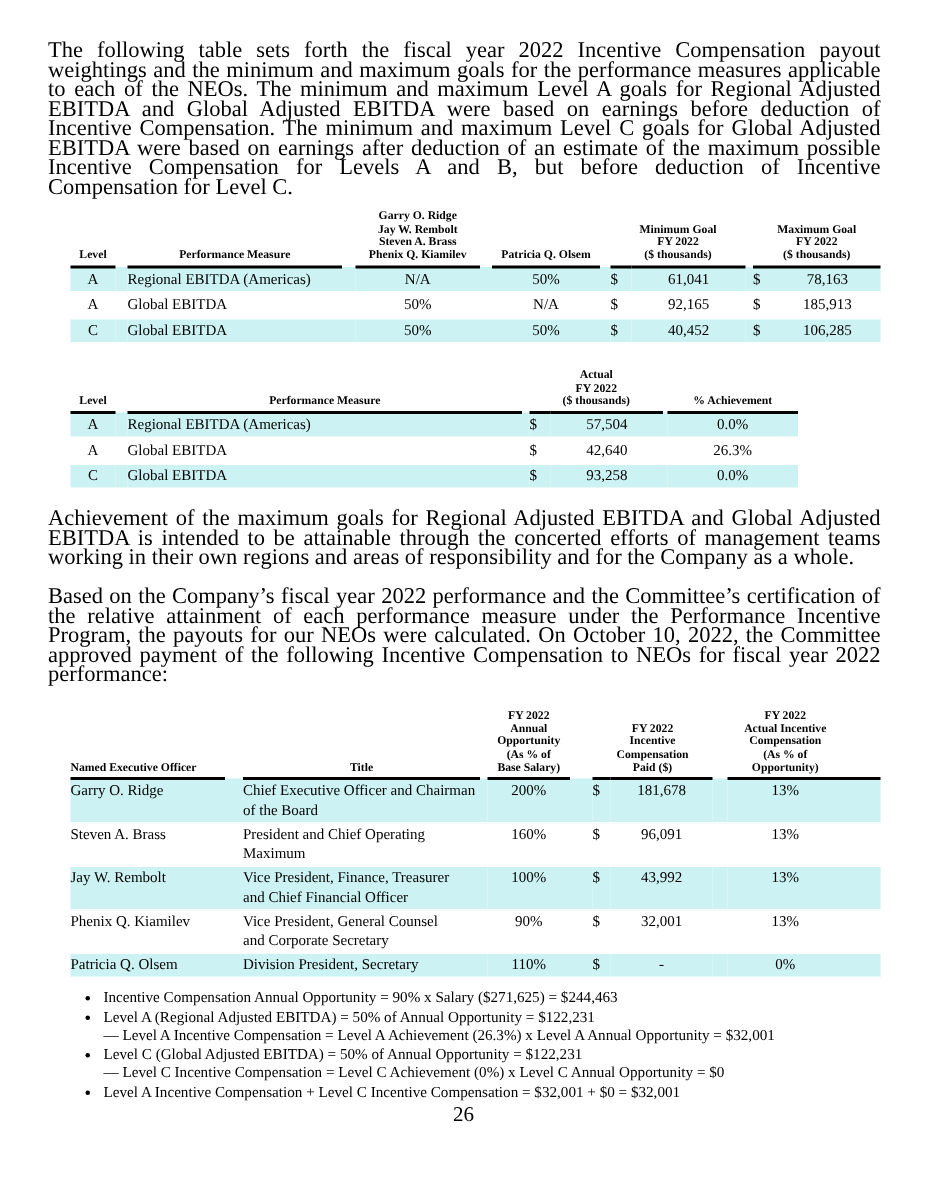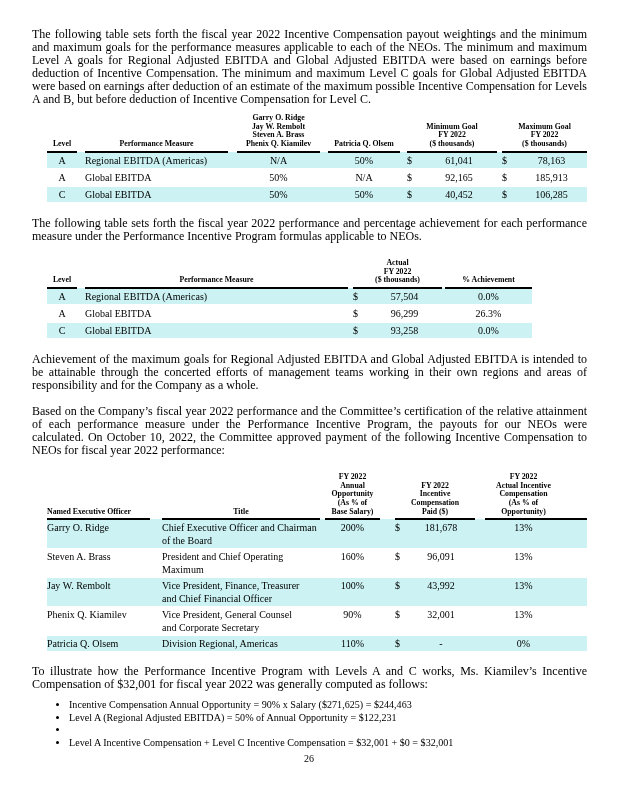--- a/index.html
+++ b/index.html
@@ -1,20 +1,20 @@
 <!DOCTYPE html>
 <html style="--hl: #ccf2f3;"><head>
 <meta charset="utf-8">
 <style>
   :root { --hl: #ccf2f3; --ink: #000; }
   * { margin: 0; padding: 0; box-sizing: border-box; }
   html, body { background: #fff; }
   body { width: 618px; height: 800px; font-family: "Liberation Serif", serif; color: var(--ink); }
   .page { width: 618px; height: 800px; padding: 28px 31px 0 32px; position: relative; overflow: hidden; }
-  p.body-text { font-size: 12px; line-height: 13px; text-align: justify; }
+  p.body-text { font-size: 15px; line-height: 13px; text-align: justify; }
   .mt-p { margin-top: 13px; }
 
   table { border-collapse: collapse; table-layout: fixed; margin-left: 15px; }
   th { font-weight: bold; font-size: 7.8px; line-height: 8.7px; vertical-align: bottom;
        padding: 0 0 2px 0; white-space: pre-line; text-align: center; }
   th.rule { border-bottom: 2px solid #000; }
   td { font-size: 10px; line-height: 13px; padding: 1px 0; vertical-align: top; }
   tbody tr { border-bottom: 2px solid #fff; }
   tr.hl { background: var(--hl); }
   .ctr { text-align: center; }
@@ -24,22 +24,22 @@
   .t1 { margin-top: 8px; }
   .t2 { margin-top: 16px; }
   .t3 { margin-top: 16px; }
   .t3 tbody tr { border-bottom: 1px solid #fff; }
   .pad-r { padding-right: 25px; }
 
   ul.calc { margin-top: 8px; padding-left: 37px; list-style: disc; }
   ul.calc li { font-size: 10.1px; line-height: 12.5px; }
   ul.calc .subline { display: block; }
 
-  .pageno { position: absolute; bottom: 36px; left: 0; width: 100%;
-            text-align: center; font-size: 10px; }
+  .pageno { position: absolute; bottom: 48px; left: 0; width: 100%;
+            text-align: center; font-size: 14px; }
 </style>
 </head>
 <body>
 
 <div class="page">
 
   <p class="body-text">The following table sets forth the fiscal year 2022 Incentive Compensation payout weightings and the minimum and maximum goals for the performance measures applicable to each of the NEOs. The minimum and maximum Level A goals for Regional Adjusted EBITDA and Global Adjusted EBITDA were based on earnings before deduction of Incentive Compensation. The minimum and maximum Level C goals for Global Adjusted EBITDA were based on earnings after deduction of an estimate of the maximum possible Incentive Compensation for Levels A and B, but before deduction of Incentive Compensation for Level C.</p>
 
   <table class="t1">
     <colgroup>
@@ -121,21 +121,20 @@
           <td></td>
         <td>$</td>
         <td class="rt">40,452</td>
           <td></td>
         <td>$</td>
         <td class="rt">106,285</td>
       </tr>
     </tbody>
   </table>
 
-  <p class="body-text mt-p">The following table sets forth the fiscal year 2022 performance and percentage achievement for each performance measure under the Performance Incentive Program formulas applicable to NEOs.</p>
 
   <table class="t2">
     <colgroup>
       <col style="width:30px">
         <col style="width:8px">
         <col style="width:263px">
         <col style="width:5px">
       <col style="width:14px">
         <col style="width:75px">
         <col style="width:3px">
@@ -164,21 +163,21 @@
         <td class="rt">57,504</td>
           <td></td>
         <td class="ctr">0.0%</td>
       </tr>
       <tr>
         <td class="ctr">A</td>
           <td></td>
         <td class="pre">Global  EBITDA</td>
           <td></td>
         <td>$</td>
-        <td class="rt">96,299</td>
+        <td class="rt">42,640</td>
           <td></td>
         <td class="ctr">26.3%</td>
       </tr>
       <tr class="hl">
         <td class="ctr">C</td>
           <td></td>
         <td class="pre">Global  EBITDA</td>
           <td></td>
         <td>$</td>
         <td class="rt">93,258</td>
@@ -277,42 +276,44 @@
         <td class="rt">90%</td>
           <td></td>
         <td>$</td>
         <td class="rt">32,001</td>
           <td></td>
         <td class="rt pad-r">13%</td>
       </tr>
       <tr class="hl">
         <td>Patricia Q. Olsem</td>
           <td></td>
-        <td class="pre">Division Regional, Americas</td>
+        <td class="pre">Division President, Secretary</td>
           <td></td>
         <td class="rt">110%</td>
           <td></td>
         <td>$</td>
         <td class="rt">-</td>
           <td></td>
         <td class="rt pad-r">0%</td>
       </tr>
     </tbody>
   </table>
 
-  <p class="body-text mt-p">To illustrate how the Performance Incentive Program with Levels A and C works, Ms. Kiamilev’s Incentive Compensation of $32,001 for fiscal year 2022 was generally computed as follows:</p>
 
   <ul class="calc">
     <li>
       <span>Incentive Compensation Annual Opportunity = 90% x Salary ($271,625) = $244,463</span>
     </li>
     <li>
       <span>Level A (Regional Adjusted EBITDA) = 50% of Annual Opportunity = $122,231</span>
+      <span class="subline">—  Level A Incentive Compensation = Level A Achievement (26.3%) x Level A Annual Opportunity = $32,001</span>
     </li>
     <li>
+      <span>Level C (Global Adjusted EBITDA) = 50% of Annual Opportunity = $122,231</span>
+      <span class="subline">—  Level C Incentive Compensation = Level C Achievement (0%) x Level C Annual Opportunity = $0</span>
     </li>
     <li>
       <span>Level A Incentive Compensation + Level C Incentive Compensation = $32,001 + $0 = $32,001</span>
     </li>
   </ul>
 
   <div class="pageno">26</div>
 
 </div>
 

